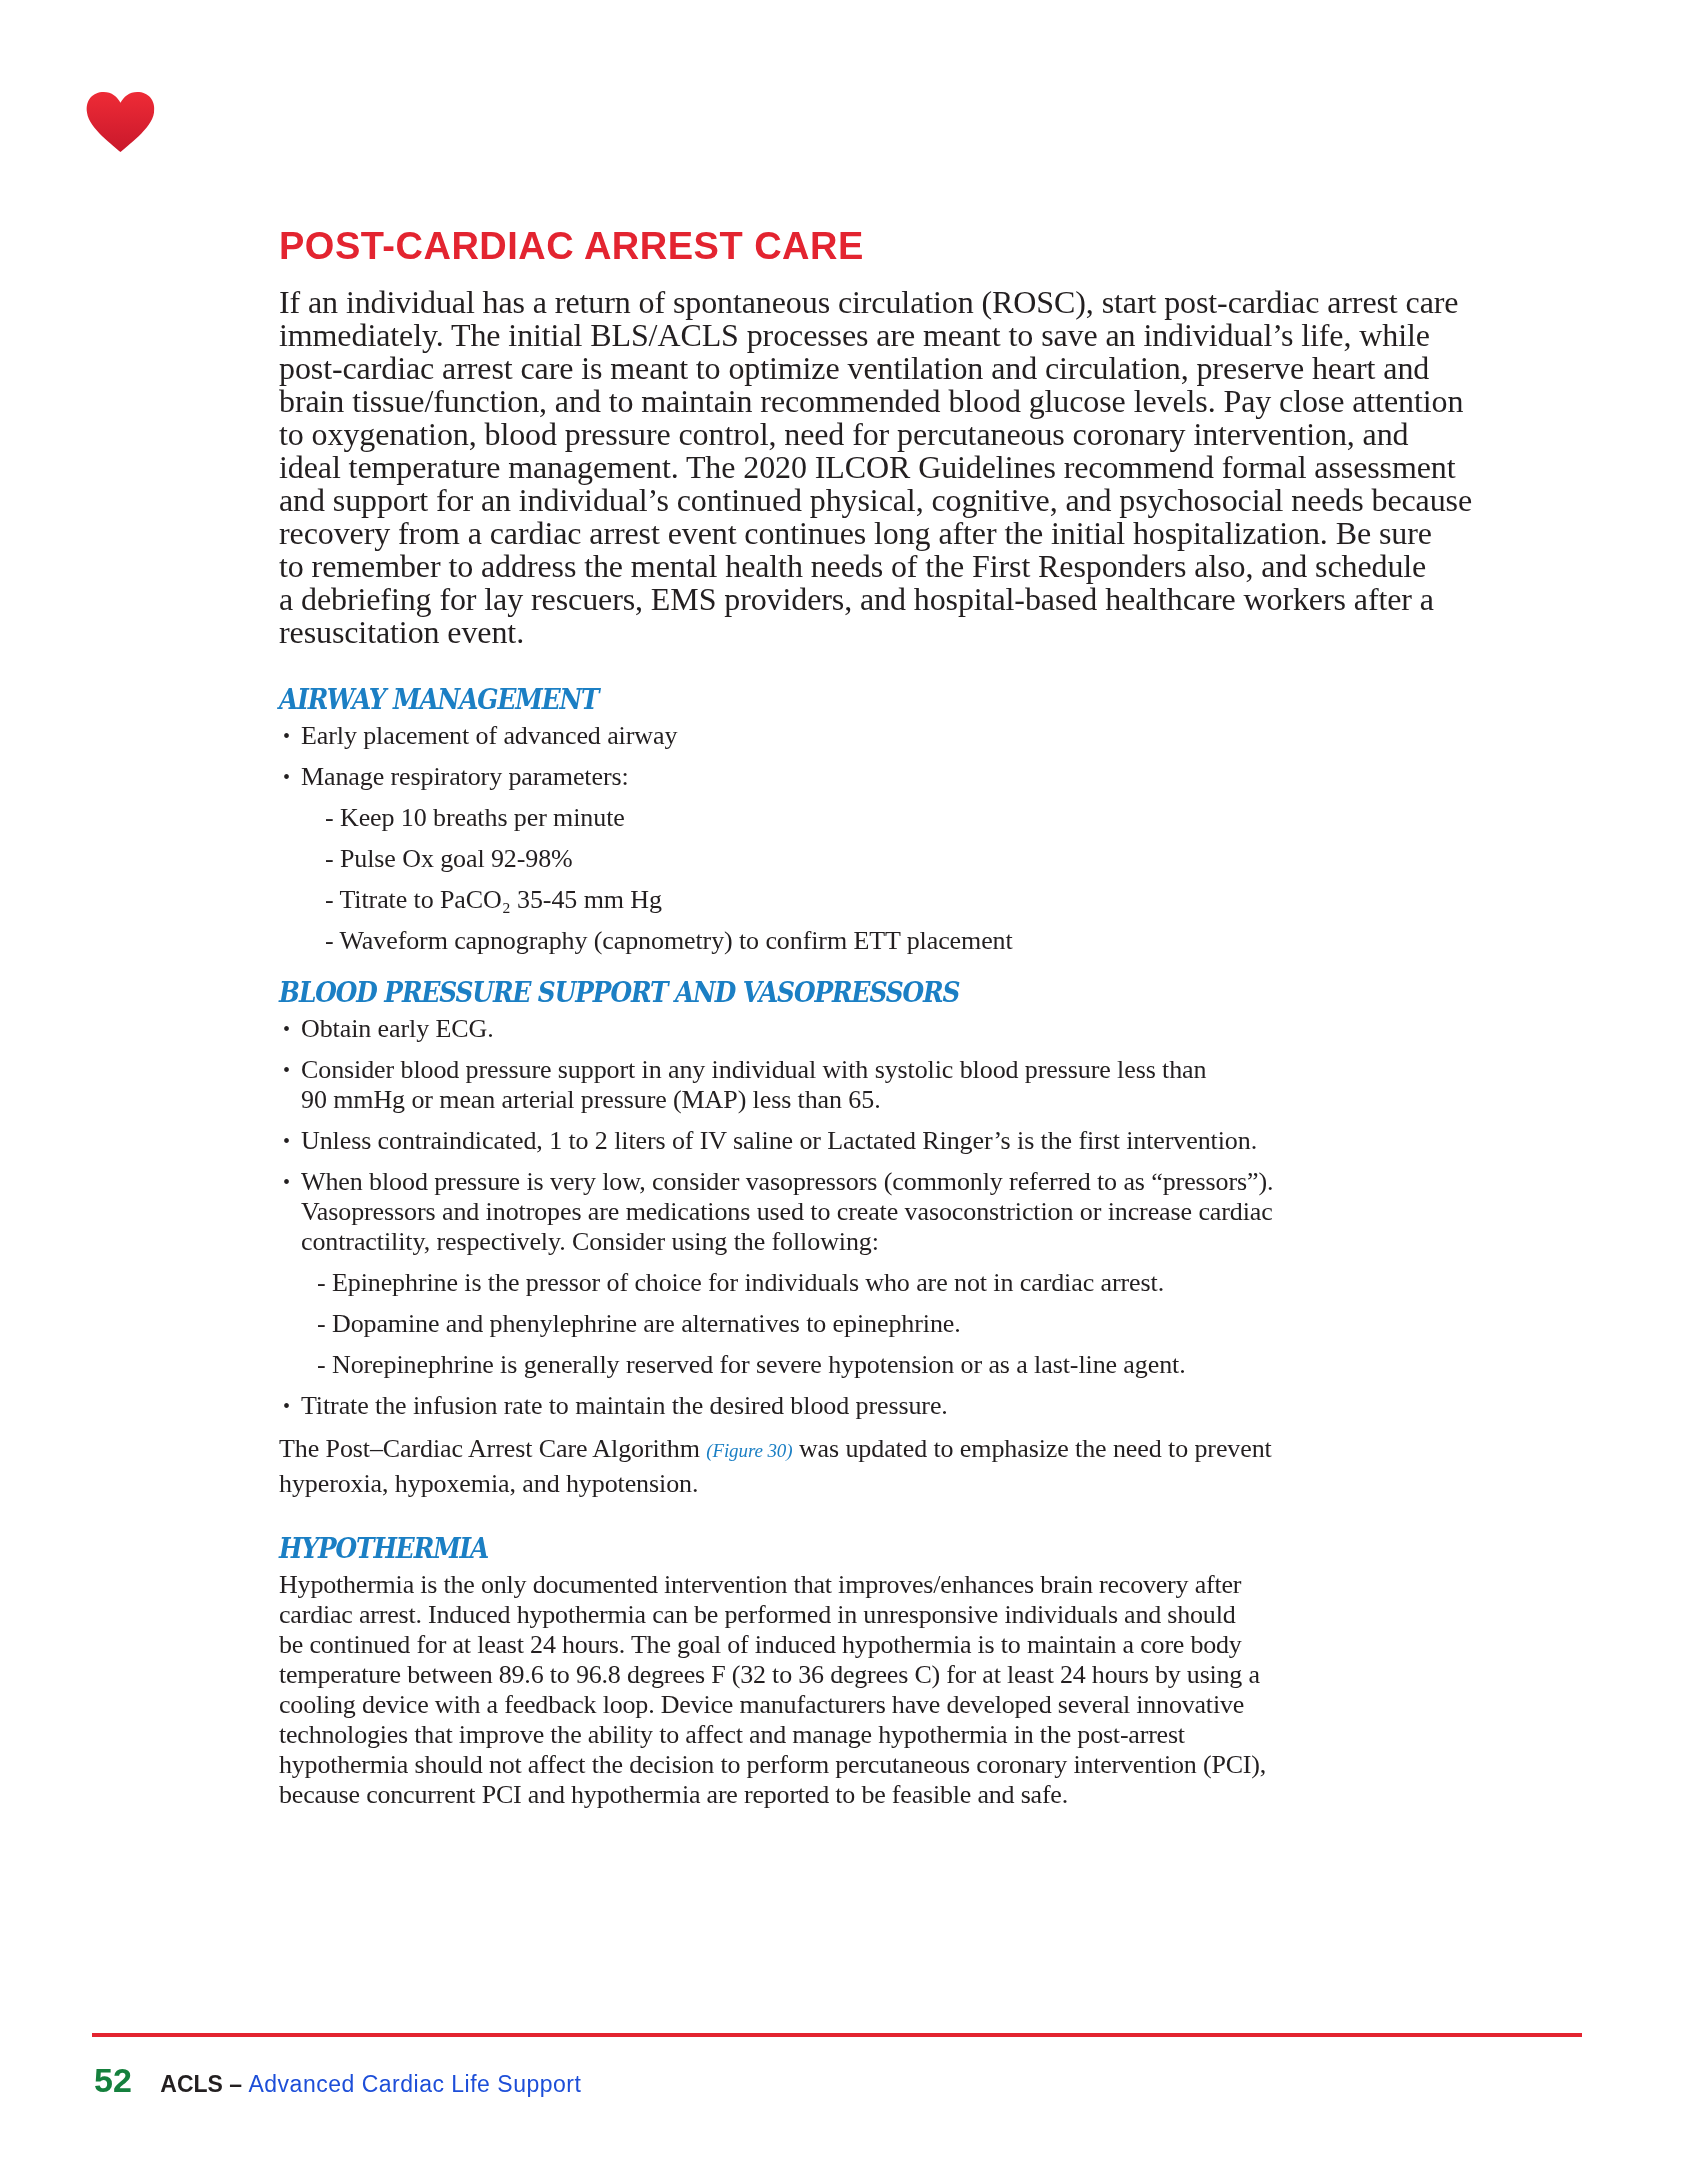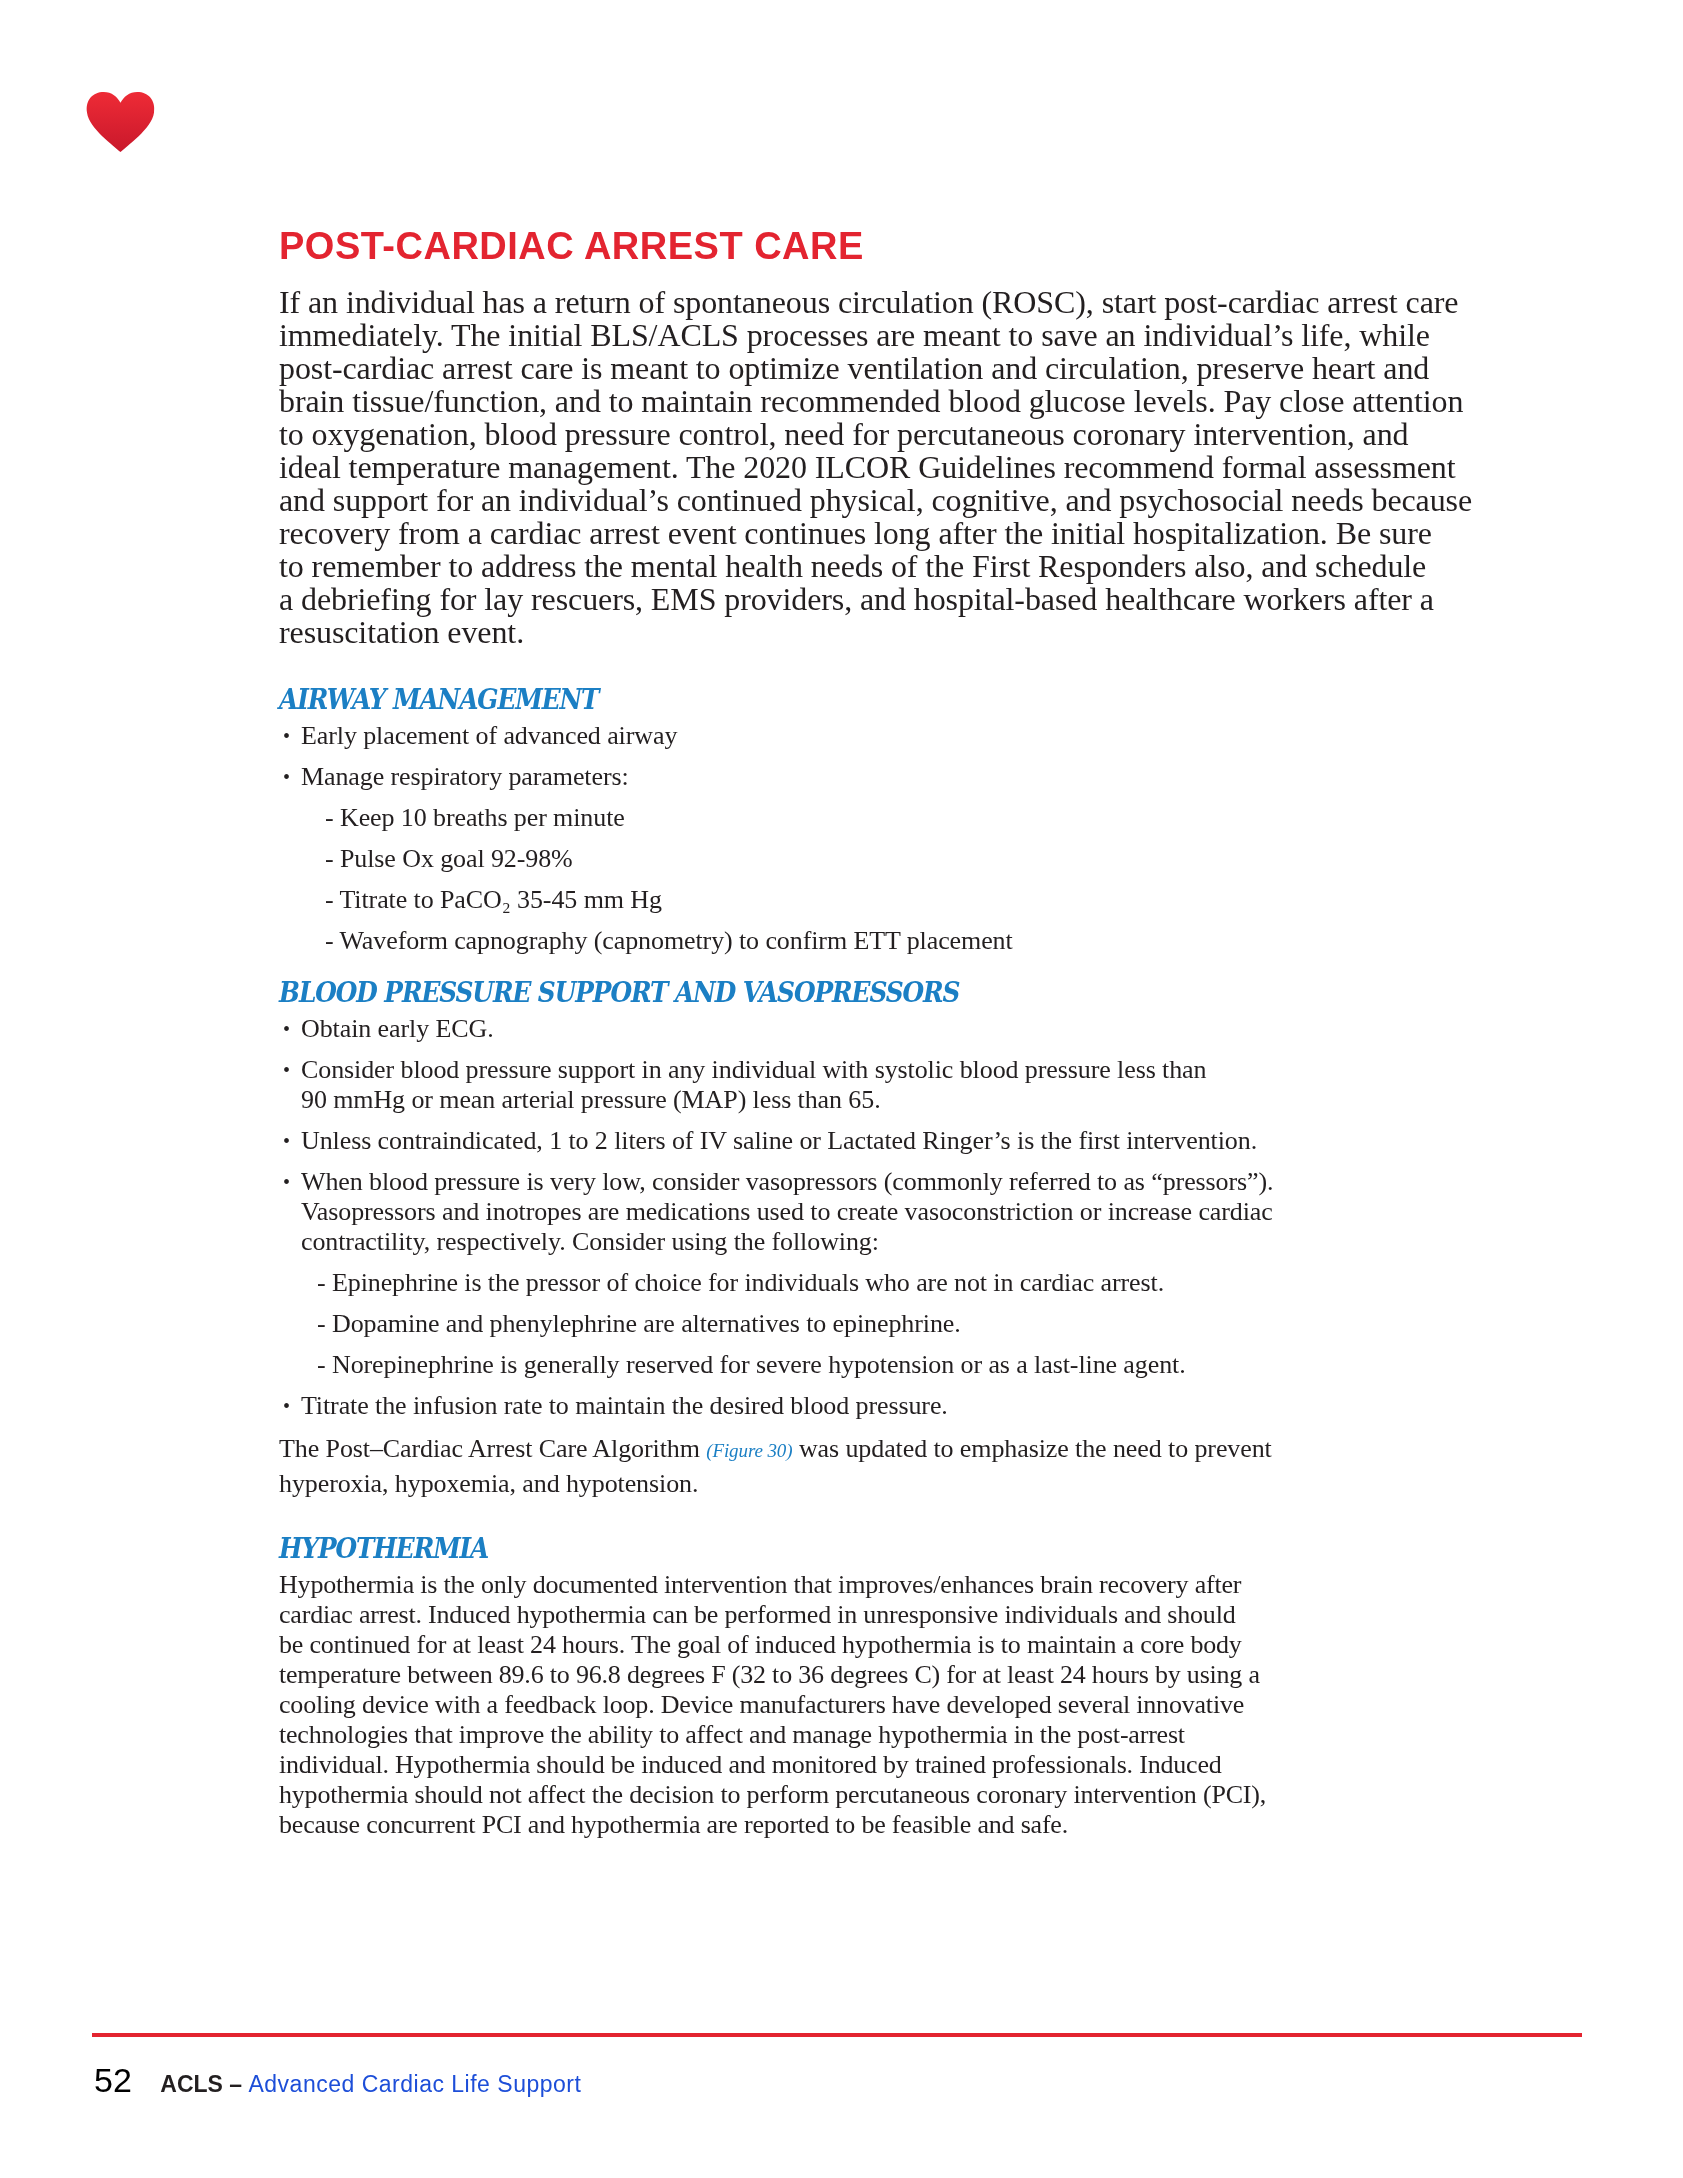--- a/index.html
+++ b/index.html
@@ -20,21 +20,21 @@
   ul.bul > li.sub { padding-left: 46px; }
   ul.bul > li.sub.bp { padding-left: 38px; }
   ul.bul > li .line { display: block; }
   .para { font-family: "Liberation Serif", serif; font-size: 26px; line-height: 33px; margin: 0; letter-spacing: -0.1px; }
   .para span.l { display: block; white-space: nowrap; }
   .fig { color: #1b7fc4; font-style: italic; font-size: 19px; }
   .hypo { font-family: "Liberation Serif", serif; font-size: 26px; line-height: 30px; margin: 0; letter-spacing: -0.2px; }
   .hypo span { display: block; white-space: nowrap; }
   .rule { position: absolute; left: 92px; top: 2033px; width: 1490px; height: 4px; background: #e32430; }
   .footer { position: absolute; left: 94px; top: 2061px; font-family: "Liberation Sans", "DejaVu Sans", sans-serif; white-space: nowrap; }
-  .footer .pg { color: #000000; font-weight: normal; font-size: 34px; vertical-align: baseline; }
+  .footer .pg { color: #15803d; font-weight: bold; font-size: 34px; vertical-align: baseline; }
   .footer .brand { font-weight: bold; font-size: 23px; color: #231f20; margin-left: 24px; }
   .footer .sep { font-weight: bold; font-size: 23px; color: #231f20; }
   .footer .sub { font-size: 23px; color: #1d4ed8; letter-spacing: 0.5px; }
 </style>
 </head>
 <body>
 
 <svg class="heart" viewBox="0 0 72 64">
   <defs>
     <linearGradient id="hg" x1="0" y1="0" x2="0" y2="1">
@@ -98,21 +98,20 @@
   </p>
 
   <h2 class="section-h" style="margin-top:32px;">HYPOTHERMIA</h2>
   <div class="hypo" style="margin-top:4px;">
     <span>Hypothermia is the only documented intervention that improves/enhances brain recovery after</span>
     <span>cardiac arrest. Induced hypothermia can be performed in unresponsive individuals and should</span>
     <span>be continued for at least 24 hours. The goal of induced hypothermia is to maintain a core body</span>
     <span>temperature between 89.6 to 96.8 degrees F (32 to 36 degrees C) for at least 24 hours by using a</span>
     <span>cooling device with a feedback loop. Device manufacturers have developed several innovative</span>
     <span>technologies that improve the ability to affect and manage hypothermia in the post-arrest</span>
-    <span>individual. Hypothermia should be induced and monitored by trained professionals. Induced</span>
     <span>hypothermia should not affect the decision to perform percutaneous coronary intervention (PCI),</span>
     <span>because concurrent PCI and hypothermia are reported to be feasible and safe.</span>
   </div>
 </div>
 
 <div class="rule"></div>
 <div class="footer">
   <span class="pg">52</span>
   <span class="brand">ACLS</span><span class="sep"> – </span><span class="sub">Advanced Cardiac Life Support</span>
 </div>

